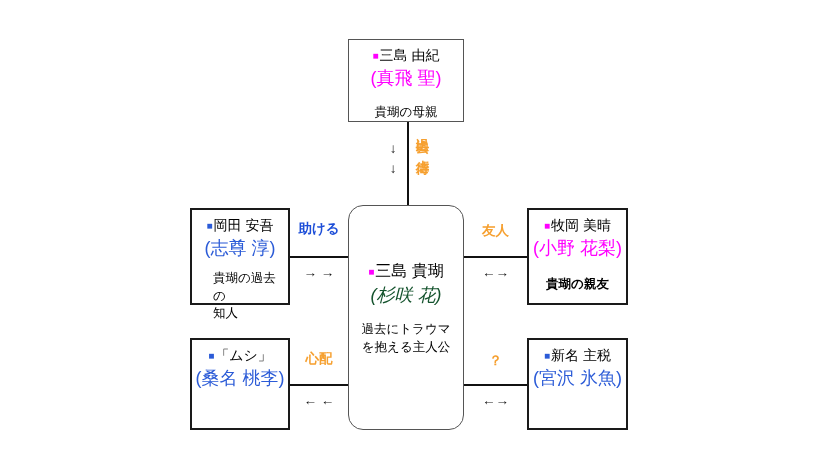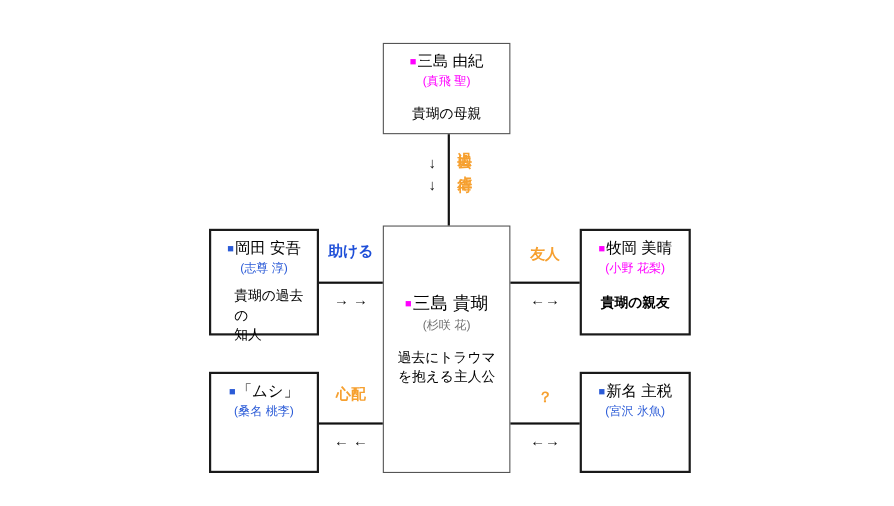--- a/index.html
+++ b/index.html
@@ -8,46 +8,46 @@
     font-family:"Liberation Sans","DejaVu Sans",sans-serif; overflow:hidden;
   }
   .char-box {
     position:absolute; background:#fff; box-sizing:border-box; text-align:center;
   }
   .b-thin  { border:1.5px solid #555555; }
   .b-thick { border:2px solid #1a1a1a; }
   .char-name { font-weight:normal; font-size:14px; color:#000; white-space:nowrap; }
   .char-name.big { font-size:16px; }
   .bullet { font-size:10px; margin-right:1px; vertical-align:1.5px; }
-  .actor-name { font-size:11px; margin-top:1px; white-space:nowrap; }
+  .actor-name { font-size:18px; margin-top:1px; white-space:nowrap; }
   .char-desc { font-size:12.5px; color:#000; white-space:pre-line; line-height:1.4; }
   .pad-top { padding-top:7px; }
   .mt10 { margin-top:10px; } .mt12 { margin-top:12px; } .mt14 { margin-top:14px; } .mt16 { margin-top:16px;font-weight:bold; }
   .align-left { text-align:left; padding-left:21px; }
-  .vcenter { display:flex; flex-direction:column; justify-content:center; padding-bottom:18px; }
+  .vcenter { display:flex; flex-direction:column; justify-content:center; padding-bottom:18px;border-radius:15px; }
   .h-line { position:absolute; height:2px; background:#111; }
   .v-line { position:absolute; width:2px; background:#111; }
   .rel-label { position:absolute; font-weight:bold; font-size:13.5px; text-align:center; }
   .rel-label.vertical { writing-mode:vertical-rl; letter-spacing:2px; text-align:left; }
   .rel-arrows { position:absolute; font-size:13.5px; color:#111; text-align:center; white-space:pre-line; line-height:1.45; }
 </style>
 </head>
 <body>
 
 <div class="canvas">
 
   <div class="char-box b-thin pad-top" style="left:348px;top:39px;width:116px;height:83px;">
     <div class="char-name"><span class="bullet" style="color: rgb(255, 0, 255);">■</span><span>三島 由紀</span></div>
     <div class="actor-name" style="color: rgb(255, 0, 255);">(真飛 聖)</div>
     <div class="char-desc mt14">貴瑚の母親</div>
   </div>
 
   <div class="char-box b-thin vcenter" style="left:348px;top:205px;width:116px;height:225px;">
     <div class="char-name big"><span class="bullet" style="color: rgb(255, 0, 255);">■</span><span>三島 貴瑚</span></div>
-    <div class="actor-name" style="color: #737373;">(杉咲 花)</div>
+    <div class="actor-name" style="color: #14532d; font-style: italic;">(杉咲 花)</div>
     <div class="char-desc mt14">過去にトラウマ
 を抱える主人公</div>
   </div>
 
   <div class="char-box b-thick pad-top" style="left:190px;top:208px;width:100px;height:97px;">
     <div class="char-name"><span class="bullet" style="color: rgb(43, 91, 215);">■</span><span>岡田 安吾</span></div>
     <div class="actor-name" style="color: rgb(43, 91, 215);">(志尊 淳)</div>
     <div class="char-desc mt10 align-left">貴瑚の過去の
 知人</div>
   </div>

